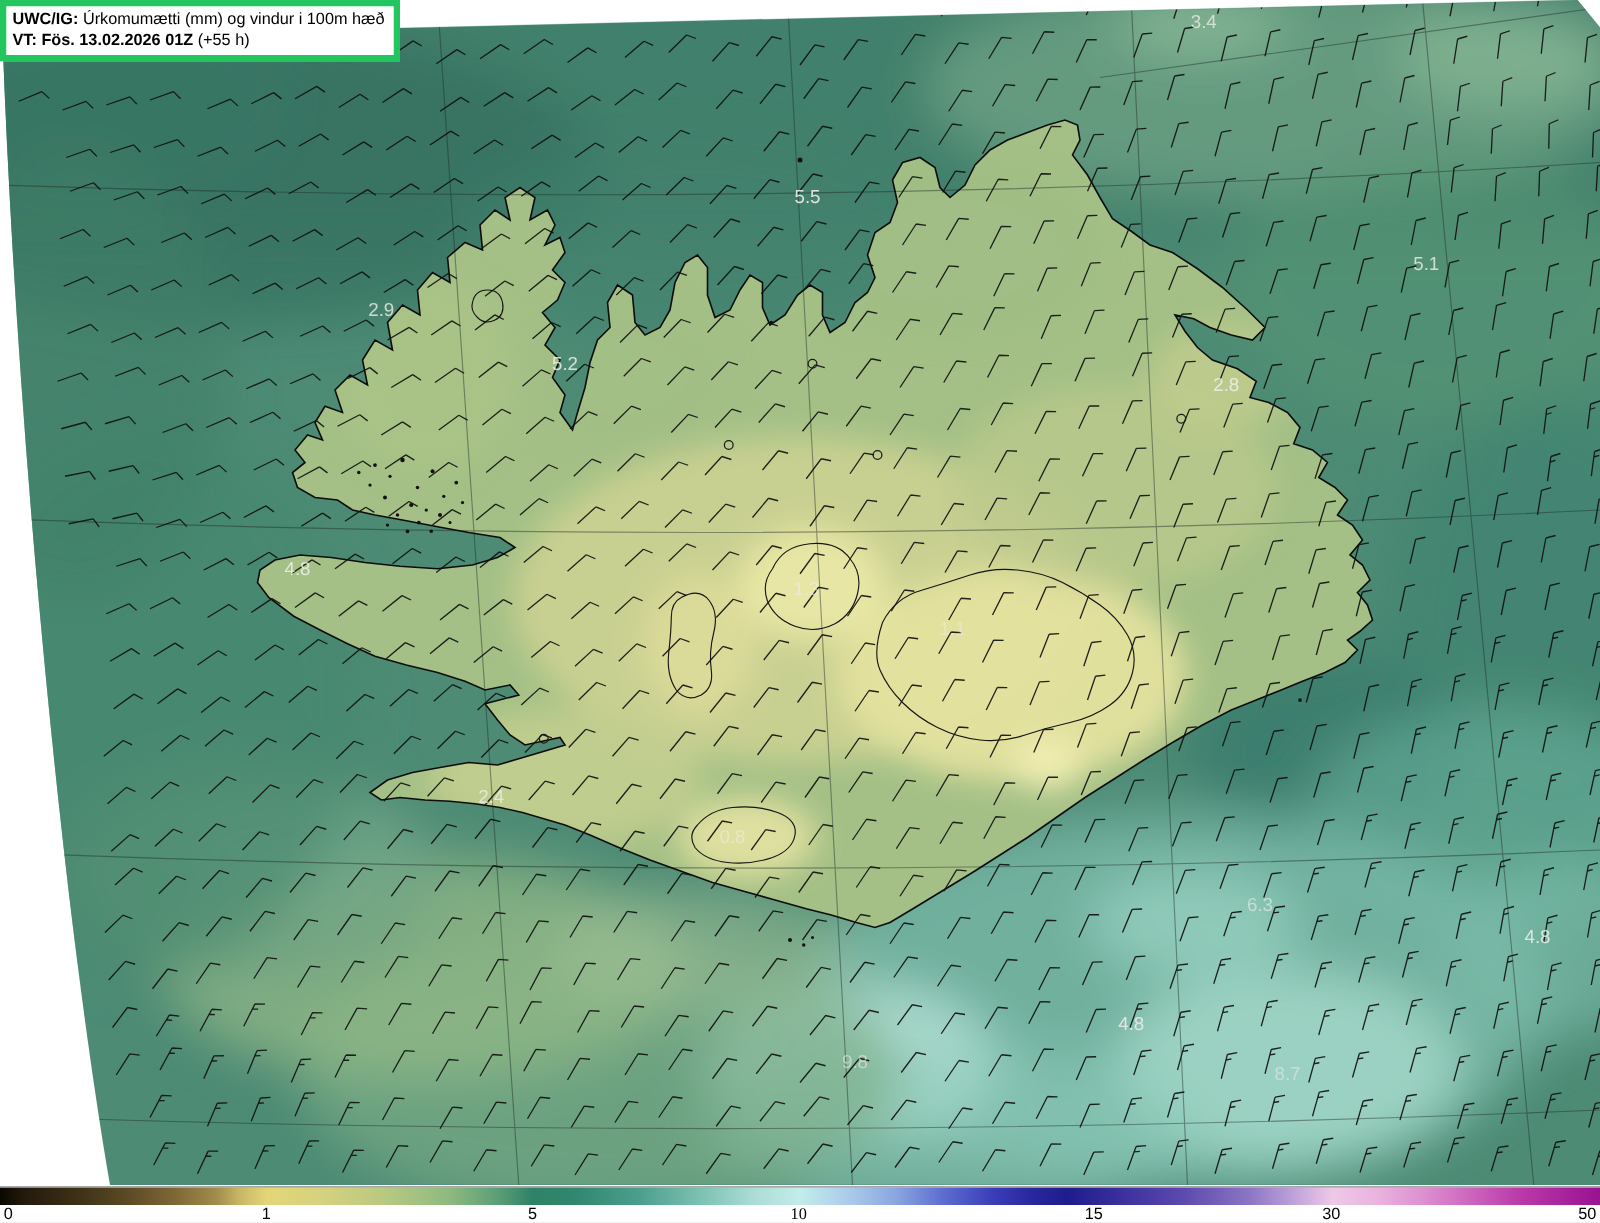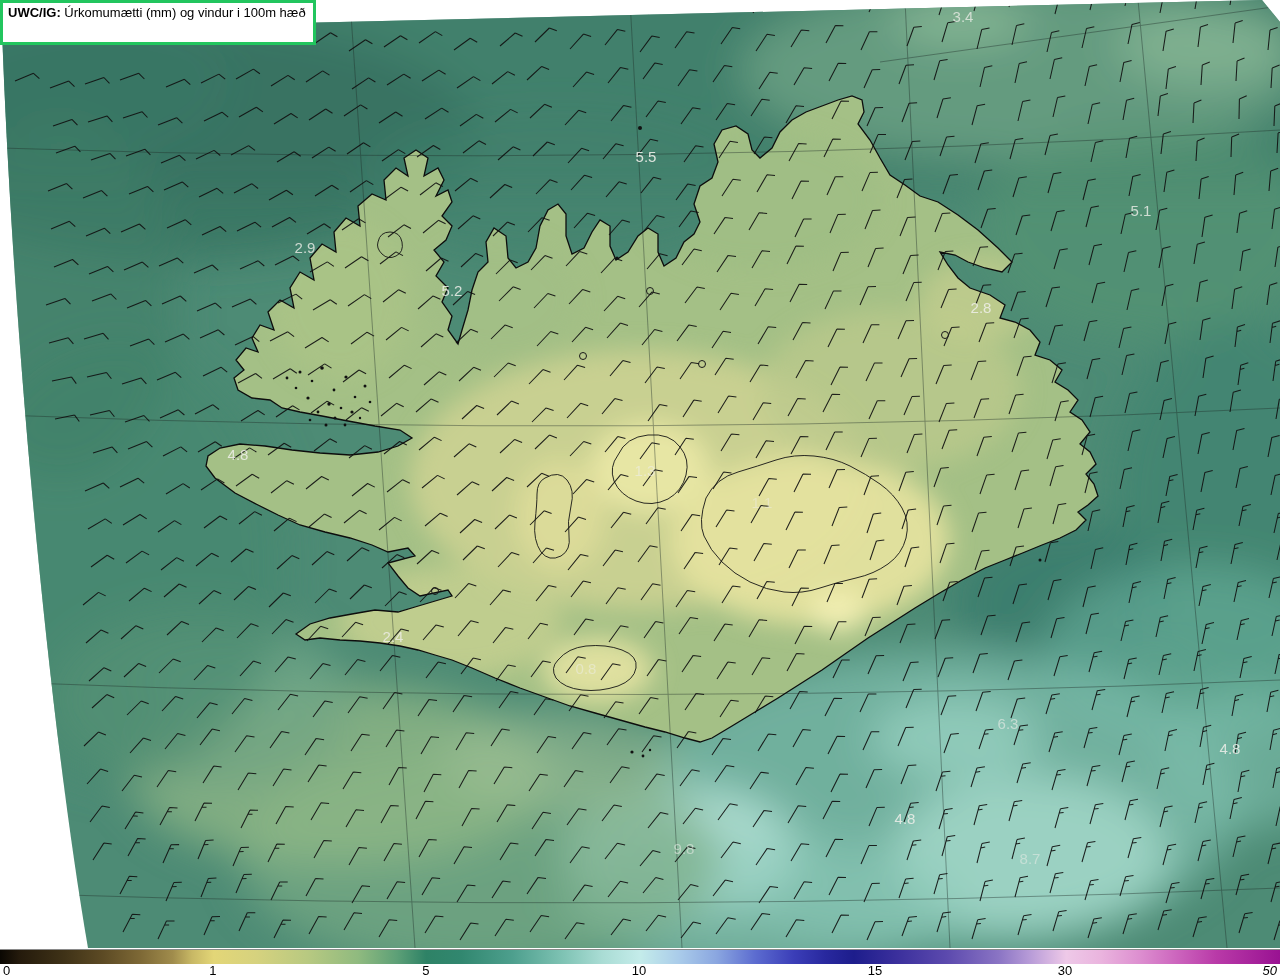--- a/index.html
+++ b/index.html
@@ -1,20 +1,20 @@
 <!DOCTYPE html>
 <html><head>
 <meta charset="utf-8">
 <style>
   html,body{margin:0;padding:0;background:#fff;}
   .stage{position:relative;width:1280px;height:978px;background:#fff;overflow:hidden;
          font-family:"Liberation Sans",sans-serif;}
   .map-svg{position:absolute;left:0;top:0;}
-  .title-box{position:absolute;left:0;top:0;z-index:10;background:#fff;border:3px solid #22c55e;
-             padding:2px 7px 20px 5px;font-size:13px;line-height:1.3;color:#000;white-space:nowrap;}
+  .title-box{position:absolute;left:0;top:0;z-index:10;background:#fff;border:5px solid #22c55e;
+             padding:2px 7px 3px 5px;font-size:13px;line-height:1.3;color:#000;white-space:nowrap;}
   .title-box b{font-weight:bold;}
   .colorbar{position:absolute;left:0;top:948px;width:1280px;height:30px;background:#fff;}
   .cb-grad{position:absolute;left:0;top:1px;width:1280px;height:14px;border-top:1px solid #8a8a8a;}
   .cb-ticks{position:absolute;left:0;top:15px;width:1280px;height:15px;}
   .cb-ticks span{position:absolute;top:0;font-size:13px;color:#000;}
 </style>
 </head>
 <body>
 
 <div class="stage">
@@ -1010,28 +1010,29 @@
           <text x="1230" y="754" text-anchor="middle" fill="#efefea" opacity="0.85" font-size="15" font-family="&quot;Liberation Sans&quot;,sans-serif">4.8</text>
           <text x="905" y="824" text-anchor="middle" fill="#efefea" opacity="0.85" font-size="15" font-family="&quot;Liberation Sans&quot;,sans-serif">4.8</text>
           <text x="684" y="854" text-anchor="middle" fill="#efefea" opacity="0.55" font-size="15" font-family="&quot;Liberation Sans&quot;,sans-serif">9.8</text>
           <text x="1030" y="864" text-anchor="middle" fill="#efefea" opacity="0.5" font-size="15" font-family="&quot;Liberation Sans&quot;,sans-serif">8.7</text>
         </g>
   </g>
 </svg>
 
 <div class="title-box">
   <div><b>UWC/IG:</b><span> Úrkomumætti (mm) og vindur i 100m hæð</span></div>
+  <div><b>VT: Fös. 13.02.2026 01Z</b><span> (+55 h)</span></div>
 </div>
 
 <div class="colorbar">
   <div class="cb-grad" id="cbGrad" style="background: linear-gradient(to right, rgb(10, 7, 2) 0%, rgb(36, 26, 12) 1.5%, rgb(63, 50, 23) 5%, rgb(92, 74, 36) 8%, rgb(126, 105, 54) 11%, rgb(160, 140, 76) 13.5%, rgb(200, 184, 101) 15%, rgb(227, 214, 119) 16.7%, rgb(214, 210, 126) 20%, rgb(184, 201, 129) 24%, rgb(143, 186, 127) 28%, rgb(93, 160, 119) 31%, rgb(46, 130, 102) 33.3%, rgb(49, 135, 111) 36%, rgb(77, 159, 141) 40%, rgb(127, 195, 180) 44%, rgb(169, 220, 212) 47%, rgb(196, 236, 234) 50%, rgb(170, 204, 234) 53%, rgb(138, 166, 224) 56%, rgb(92, 108, 208) 59%, rgb(59, 62, 184) 62%, rgb(40, 40, 158) 64.5%, rgb(29, 29, 140) 66.7%, rgb(58, 47, 156) 70%, rgb(92, 74, 174) 74%, rgb(138, 116, 196) 78%, rgb(184, 156, 216) 80.5%, rgb(238, 201, 232) 83.3%, rgb(234, 180, 222) 86%, rgb(221, 143, 208) 89%, rgb(204, 100, 189) 92%, rgb(185, 58, 168) 95%, rgb(153, 18, 146) 100%);"></div>
   <div class="cb-ticks" id="cbTicks">
         <span style="left: 3px;">0</span>
         <span style="left: 212.992px; transform: translateX(-50%);">1</span>
         <span style="left: 425.984px; transform: translateX(-50%);">5</span>
-        <span style="left: 638.976px; transform: translateX(-50%);">10</span>
+        <span style="left: 638.976px; transform: translateX(-50%); font-family: Liberation Serif, serif;">10</span>
         <span style="left: 875px; transform: translateX(-50%);">15</span>
         <span style="left: 1064.96px; transform: translateX(-50%);">30</span>
-        <span style="right: 3px; font-style: italic;">50</span>
+        <span style="right: 3px;">50</span>
       </div>
 </div>
 
 </div>
 
 </body></html>

